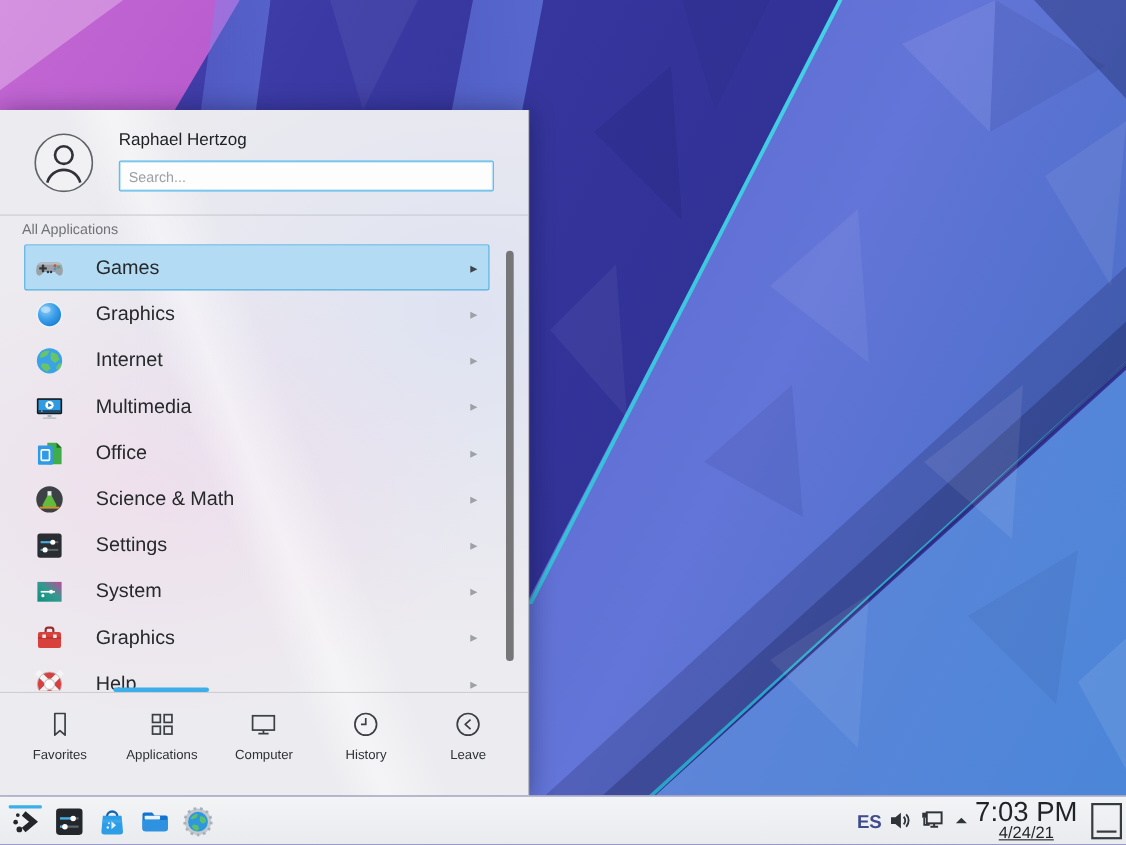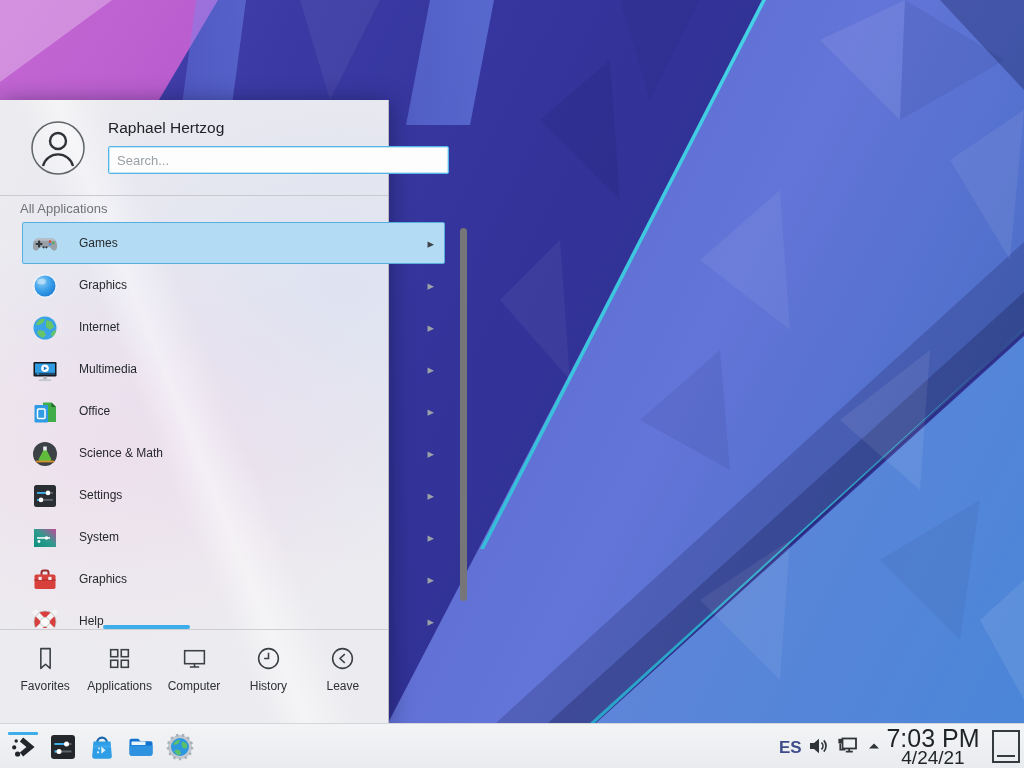--- a/index.html
+++ b/index.html
@@ -20,21 +20,21 @@
               clip-path:polygon(764px 0px,1024px 0px,1024px 332px,592px 723px,388px 723px); }
   .wp-bandC { background:linear-gradient(117deg,#7687e0 0%,#7184de 40%,#5b85d8 72%,#4a86d8 100%);
               clip-path:polygon(1024px 336px,1024px 723px,596px 723px); }
   .wp-sh1 { background:rgba(22,24,78,.45); clip-path:polygon(1024px 292px,1024px 333px,594px 723px,548px 723px); }
   .wp-sh2 { background:rgba(22,24,78,.22); clip-path:polygon(1024px 242px,1024px 292px,548px 723px,496px 723px); }
   .wp-line1 { background:linear-gradient(180deg,#45d2e6,#2fb4d4); clip-path:polygon(762px 0px,766px 0px,484px 549px,480px 549px); }
   .wp-line2 { background:linear-gradient(180deg,#34b6d8,#2aa0c6); clip-path:polygon(1021px 331px,1024px 328px,595px 723px,590px 723px); }
   .facet { position:absolute; inset:0; }
 
   
-  .menu { position:absolute; left:0; top:100px; width:389px; height:623px; z-index:5;
+  .menu { position:absolute; left:0; top:100px; width:481px; height:623px; z-index:5;
           background-color:#ecebef;
           background-image:
             linear-gradient(68deg, rgba(255,255,255,0) 42%, rgba(255,255,255,.45) 48%, rgba(255,255,255,0) 56%),
             radial-gradient(420px 300px at 30% 55%, rgba(242,206,232,.38), rgba(242,206,232,0) 70%),
             radial-gradient(520px 400px at 88% 30%, rgba(206,216,244,.45), rgba(206,216,244,0) 72%);
           box-shadow:0 2px 22px rgba(10,10,40,.45); border-right:1px solid #babac2;text-decoration:underline; }
   .menu-header { position:absolute; left:0; top:0; width:100%; height:96px; border-bottom:1px solid #c9c9cf; }
   .avatar { position:absolute; left:31px; top:21px; width:54px; height:54px; border-radius:50%; }
   .user-name { position:absolute; left:108px; top:19px; font-size:15.5px; color:#202326; }
   .search { position:absolute; left:108px; top:46px; width:341px; height:28px; background:#fdfdfe;
@@ -42,21 +42,21 @@
             font-size:13px; color:#737373; padding:0 8px; outline:none; font-family:"Liberation Sans",sans-serif; }
   .search::placeholder { color:#9aa0a5; }
   .section-label { position:absolute; left:20px; top:101px; font-size:13px; color:#6f7377; }
 
   .menu-list { position:absolute; left:0; top:122px; width:460px; height:406px; overflow:hidden; }
   .menu-item { position:relative; margin:0 15px 0 22px; height:42px; border:1px solid transparent; border-radius:2px;
                display:flex; align-items:center; cursor:default; }
   .menu-item.selected { background:#b3dcf4; border-color:#55aede; }
   .mi-icon { position:absolute; left:8px; top:7px; width:28px; height:28px; }
   .mi-icon svg { display:block; width:28px; height:28px; }
-  .mi-label { position:absolute; left:56px; font-size:12px; color:#26292c;text-align:right; }
+  .mi-label { position:absolute; left:64px; font-size:18px; color:#26292c;text-align:right; }
   .mi-arrow { position:absolute; right:10px; font-size:13px; color:#9ba1a6; }
   .menu-item.selected .mi-arrow { color:#3f4449; }
 
   .scroll-thumb { position:absolute; left:460px; top:128px; width:7px; height:373px; border-radius:4px; background:#767679; }
 
   .tab-sep { position:absolute; left:0; top:529px; width:100%; height:1px; background:#cdced2; }
   .tab-indicator { position:absolute; left:103px; top:525px; width:87px; height:4px; border-radius:2px; background:#3daee9; }
   .tabbar { position:absolute; left:0; top:530px; width:100%; height:93px; display:flex; padding:0 8px; }
   .tab { flex:1 1 0; display:flex; flex-direction:column; align-items:center; padding-top:15px; cursor:default; }
   .tab svg { width:27px; height:27px; display:block; }
@@ -65,21 +65,21 @@
   
   .taskbar { position:absolute; left:0; top:723px; width:1024px; height:45px; z-index:10;
              background:linear-gradient(#f3f4f6,#e9ebee); border-top:1px solid #d4d6da; }
   .task-btn { position:absolute; top:7px; width:32px; height:32px; }
   .task-btn svg { width:30px; height:30px; display:block; margin:1px; }
   .active-line { position:absolute; left:8px; top:1px; width:30px; height:3px; background:#3daee9; border-radius:1px; }
   .tray-text { position:absolute; left:779px; top:14px; font-size:17px; font-weight:bold; color:#3f4c8c; }
   .tray-icon { position:absolute; }
   .clock { position:absolute; left:885px; top:2px; width:96px; text-align:center; color:#1f2326; }
   .clock .time { font-size:25px; line-height:24px; }
-  .clock .date { font-size:19px; line-height:16px; }
+  .clock .date { font-size:15px; line-height:16px;text-decoration:underline; }
   .show-desktop { position:absolute; left:992px; top:6px; width:28px; height:33px; border:2px solid #363b40; background:transparent; }
   .show-desktop .bar { position:absolute; left:3px; right:3px; bottom:4px; height:2px; background:#363b40; }
 </style>
 </head>
 <body>
 
 <div class="screen">
 
   <div class="wp">
     <div class="wp-base"></div>

